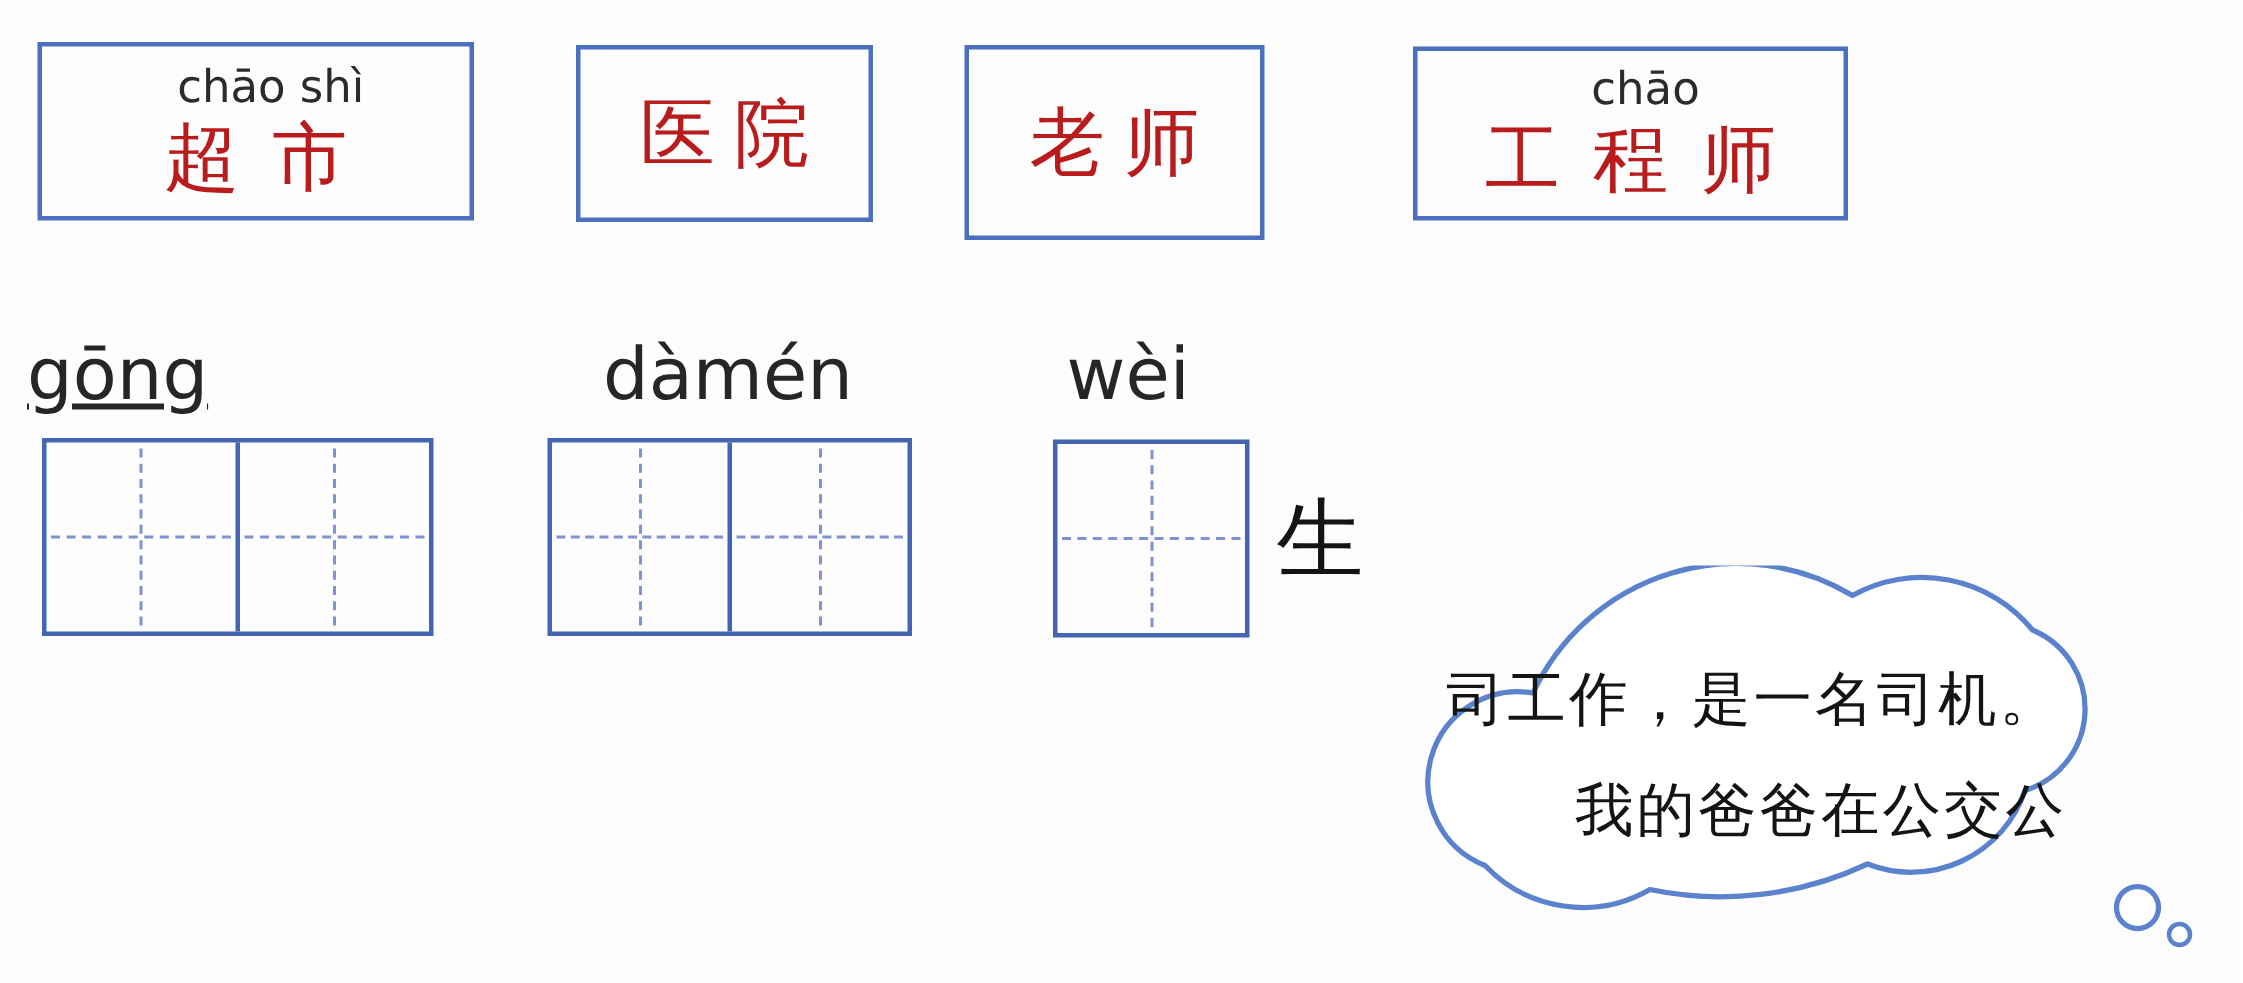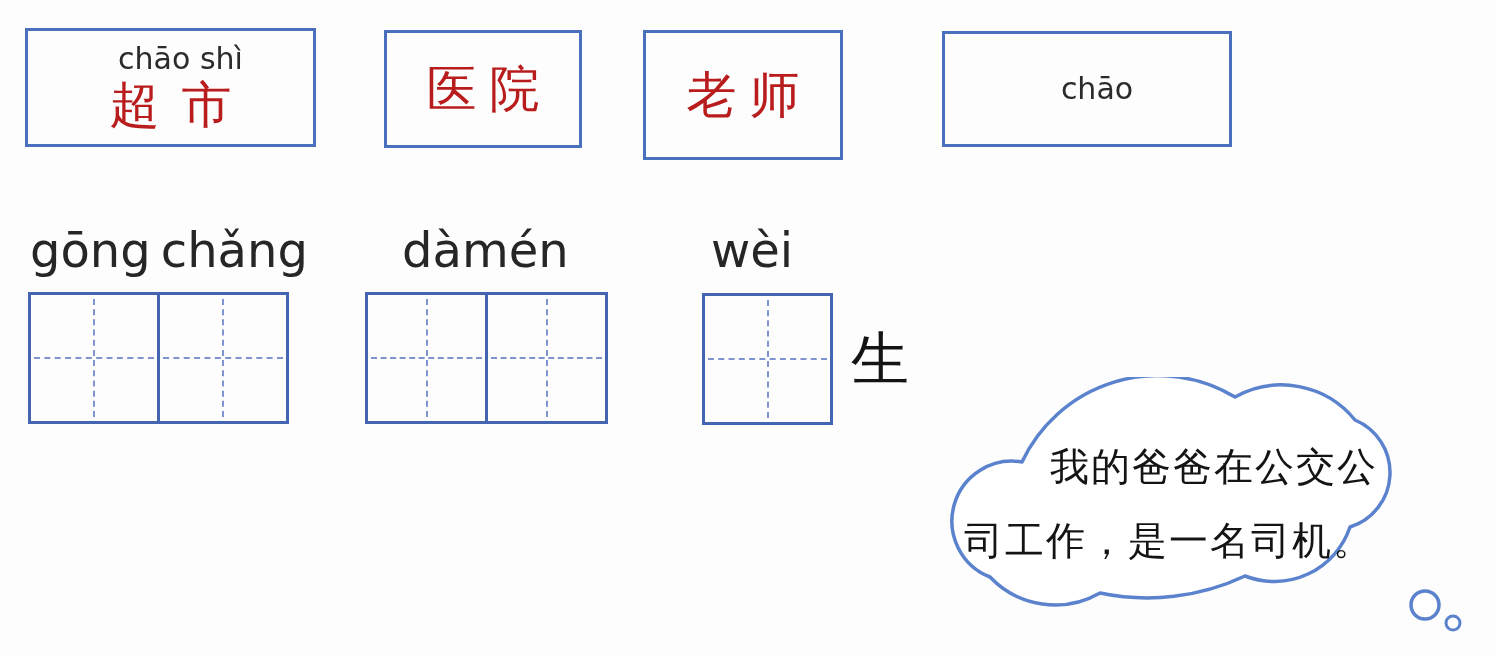--- a/index.html
+++ b/index.html
@@ -49,21 +49,21 @@
   .pinyin-label {
     position: absolute;
     top: 222px;
     display: flex;
     font-family: "DejaVu Sans", sans-serif;
     font-size: 48px;
     line-height: 56px;
     color: #262626;
     white-space: nowrap;
   }
-  .pl-1 { left: 30px;  column-gap: 10px; }
+  .pl-1 { left: 18px;  column-gap: 28px; text-decoration: underline; }
   .pl-2 { left: 402px; }
   .pl-3 { left: 711px; align-items: center; }
 
   
   .tzg {
     position: absolute;
     top: 292px;
     display: flex;
     border: 3px solid #4466b2;
     background: #fdfdfd;
@@ -126,27 +126,27 @@
       <div class="card-hanzi ls-wide">超市</div>
     </div>
     <div class="card card-2">
       <div class="card-hanzi ls-norm">医院</div>
     </div>
     <div class="card card-3">
       <div class="card-hanzi ls-norm">老师</div>
     </div>
     <div class="card card-4">
       <div class="card-pinyin">chāo</div>
+      <div class="card-hanzi ls-wide">工程师</div>
     </div>
   </section>
 
   <section>
     <div class="pinyin-label pl-1">
       <span>gōng</span>
-      <span>chǎng</span>
     </div>
     <div class="pinyin-label pl-2">
       <span>dà</span>
       <span>mén</span>
     </div>
     <div class="pinyin-label pl-3">
       <span>wèi</span>
     </div>
 
     <div class="tzg g-1">
@@ -171,18 +171,18 @@
                A 95 95 0 0 1 417 43
                A 57 57 0 0 1 412 150
                A 80 80 0 0 1 307 199
                A 230 230 0 0 1 162 216
                A 90 90 0 0 1 52 200
                A 60 60 0 0 1 84 85 Z" fill="#ffffff" stroke="#5b82cd" stroke-width="3.5" stroke-linejoin="round"></path>
       <circle cx="487" cy="228" r="14" fill="#ffffff" stroke="#5b82cd" stroke-width="3.5"></circle>
       <circle cx="515" cy="246" r="7" fill="#ffffff" stroke="#5b82cd" stroke-width="3"></circle>
     </svg>
     <div class="bubble-text">
+      <div class="b-line">司工作，是一名司机。</div>
       <div class="b-line b-line-1">我的爸爸在公交公</div>
-      <div class="b-line">司工作，是一名司机。</div>
     </div>
   </section>
 
 </div>
 
 </body></html>

